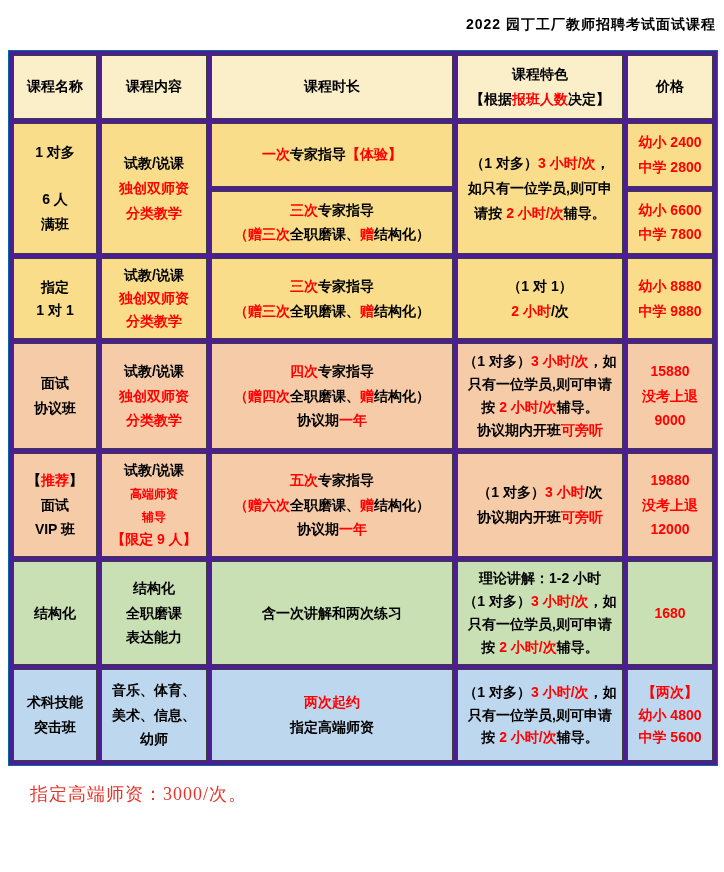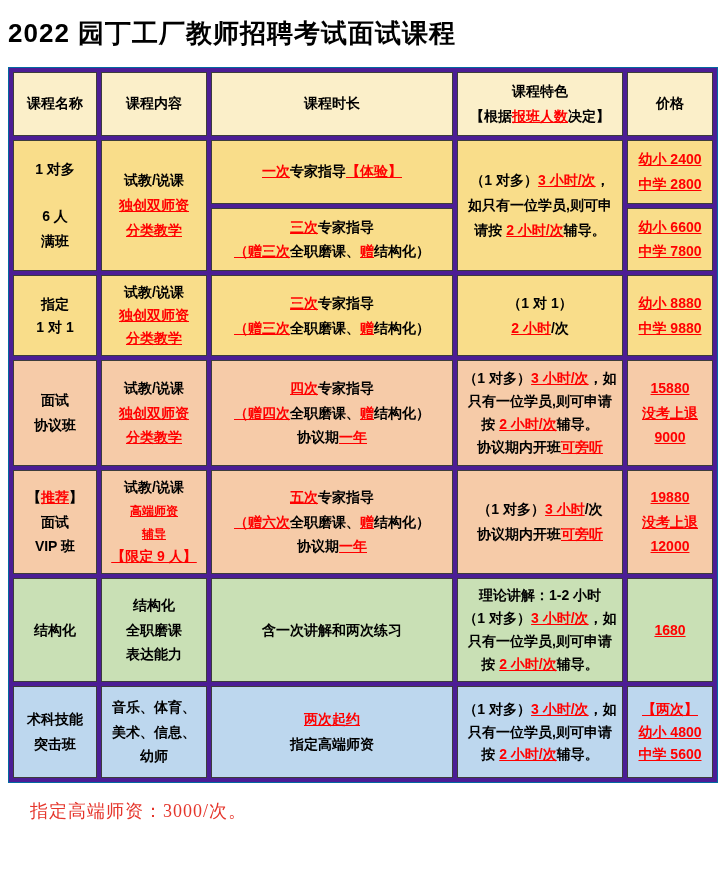--- a/index.html
+++ b/index.html
@@ -4,22 +4,22 @@
 <style>
   * { box-sizing: border-box; margin: 0; padding: 0; }
   html, body { background: #ffffff; }
   body {
     width: 724px;
     font-family: "Liberation Sans", sans-serif;
     color: #000;
   }
   .page { width: 724px; padding: 12px 8px 10px 8px; }
   .title {
-    text-align: left;
-    font-size: 26px;
+    text-align: right;
+    font-size: 14px;
     font-weight: bold;
     letter-spacing: 1px;
     margin: 4px 0 16px 0;
     color: #000;
   }
   table.course {
     width: 708px;
     border: 1px solid #0369a1;
     border-collapse: separate;
     border-spacing: 4px;
@@ -37,21 +37,21 @@
   }
   
   tr.bg-cream  > * { background: #fbefc9; }
   tr.bg-yellow > * { background: #f9dd8a; }
   tr.bg-salmon > * { background: #f6cba8; }
   tr.bg-green  > * { background: #c9e0b5; }
   tr.bg-blue   > * { background: #bdd7ee; }
 
   .line { min-height: 1.15em; margin: 6px 0; line-height: 1.35; }
   td.tight .line { margin: 4px 0; }
-  .red { color: #ff0000; text-decoration: underline; }
+  .red { color: #ff0000; }
   .big { font-size: 12px; }
   td.namecol { font-size: 15px; }
 
   
   tr.h-hdr  > * { height: 58px; }
   tr.h-r1a  > * { height: 52px; }
   tr.h-r1b  > * { height: 60px; }
   tr.h-r2   > * { height: 78px; }
   tr.h-r3   > * { height: 106px; }
   tr.h-r4   > * { height: 104px; }

